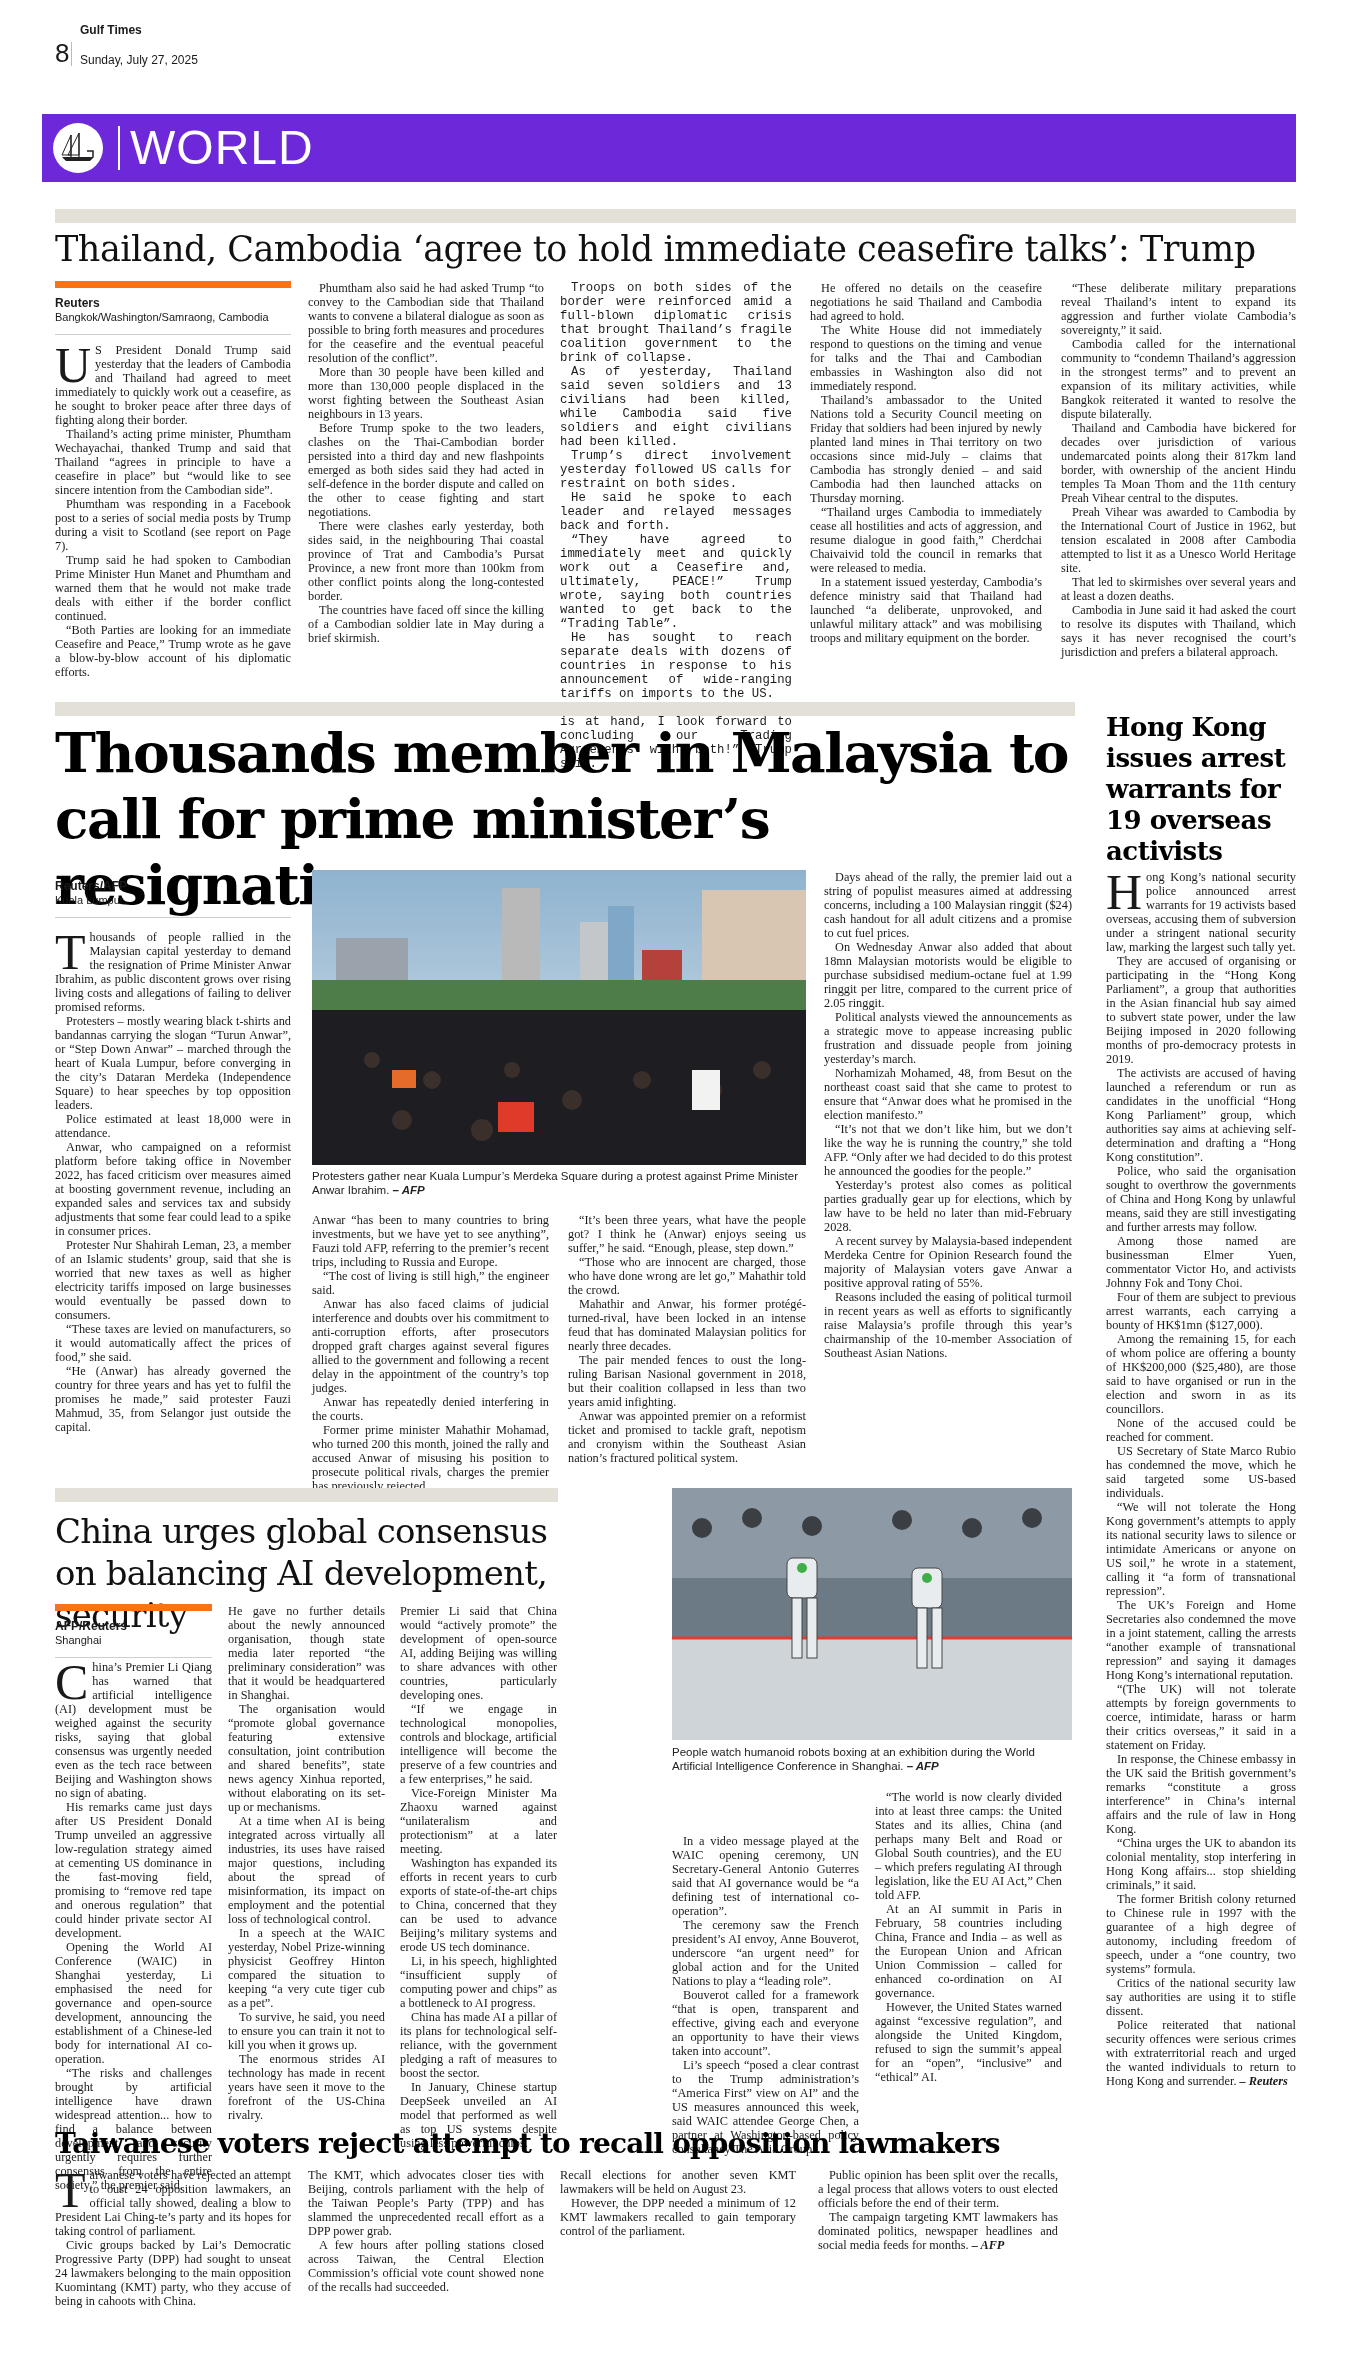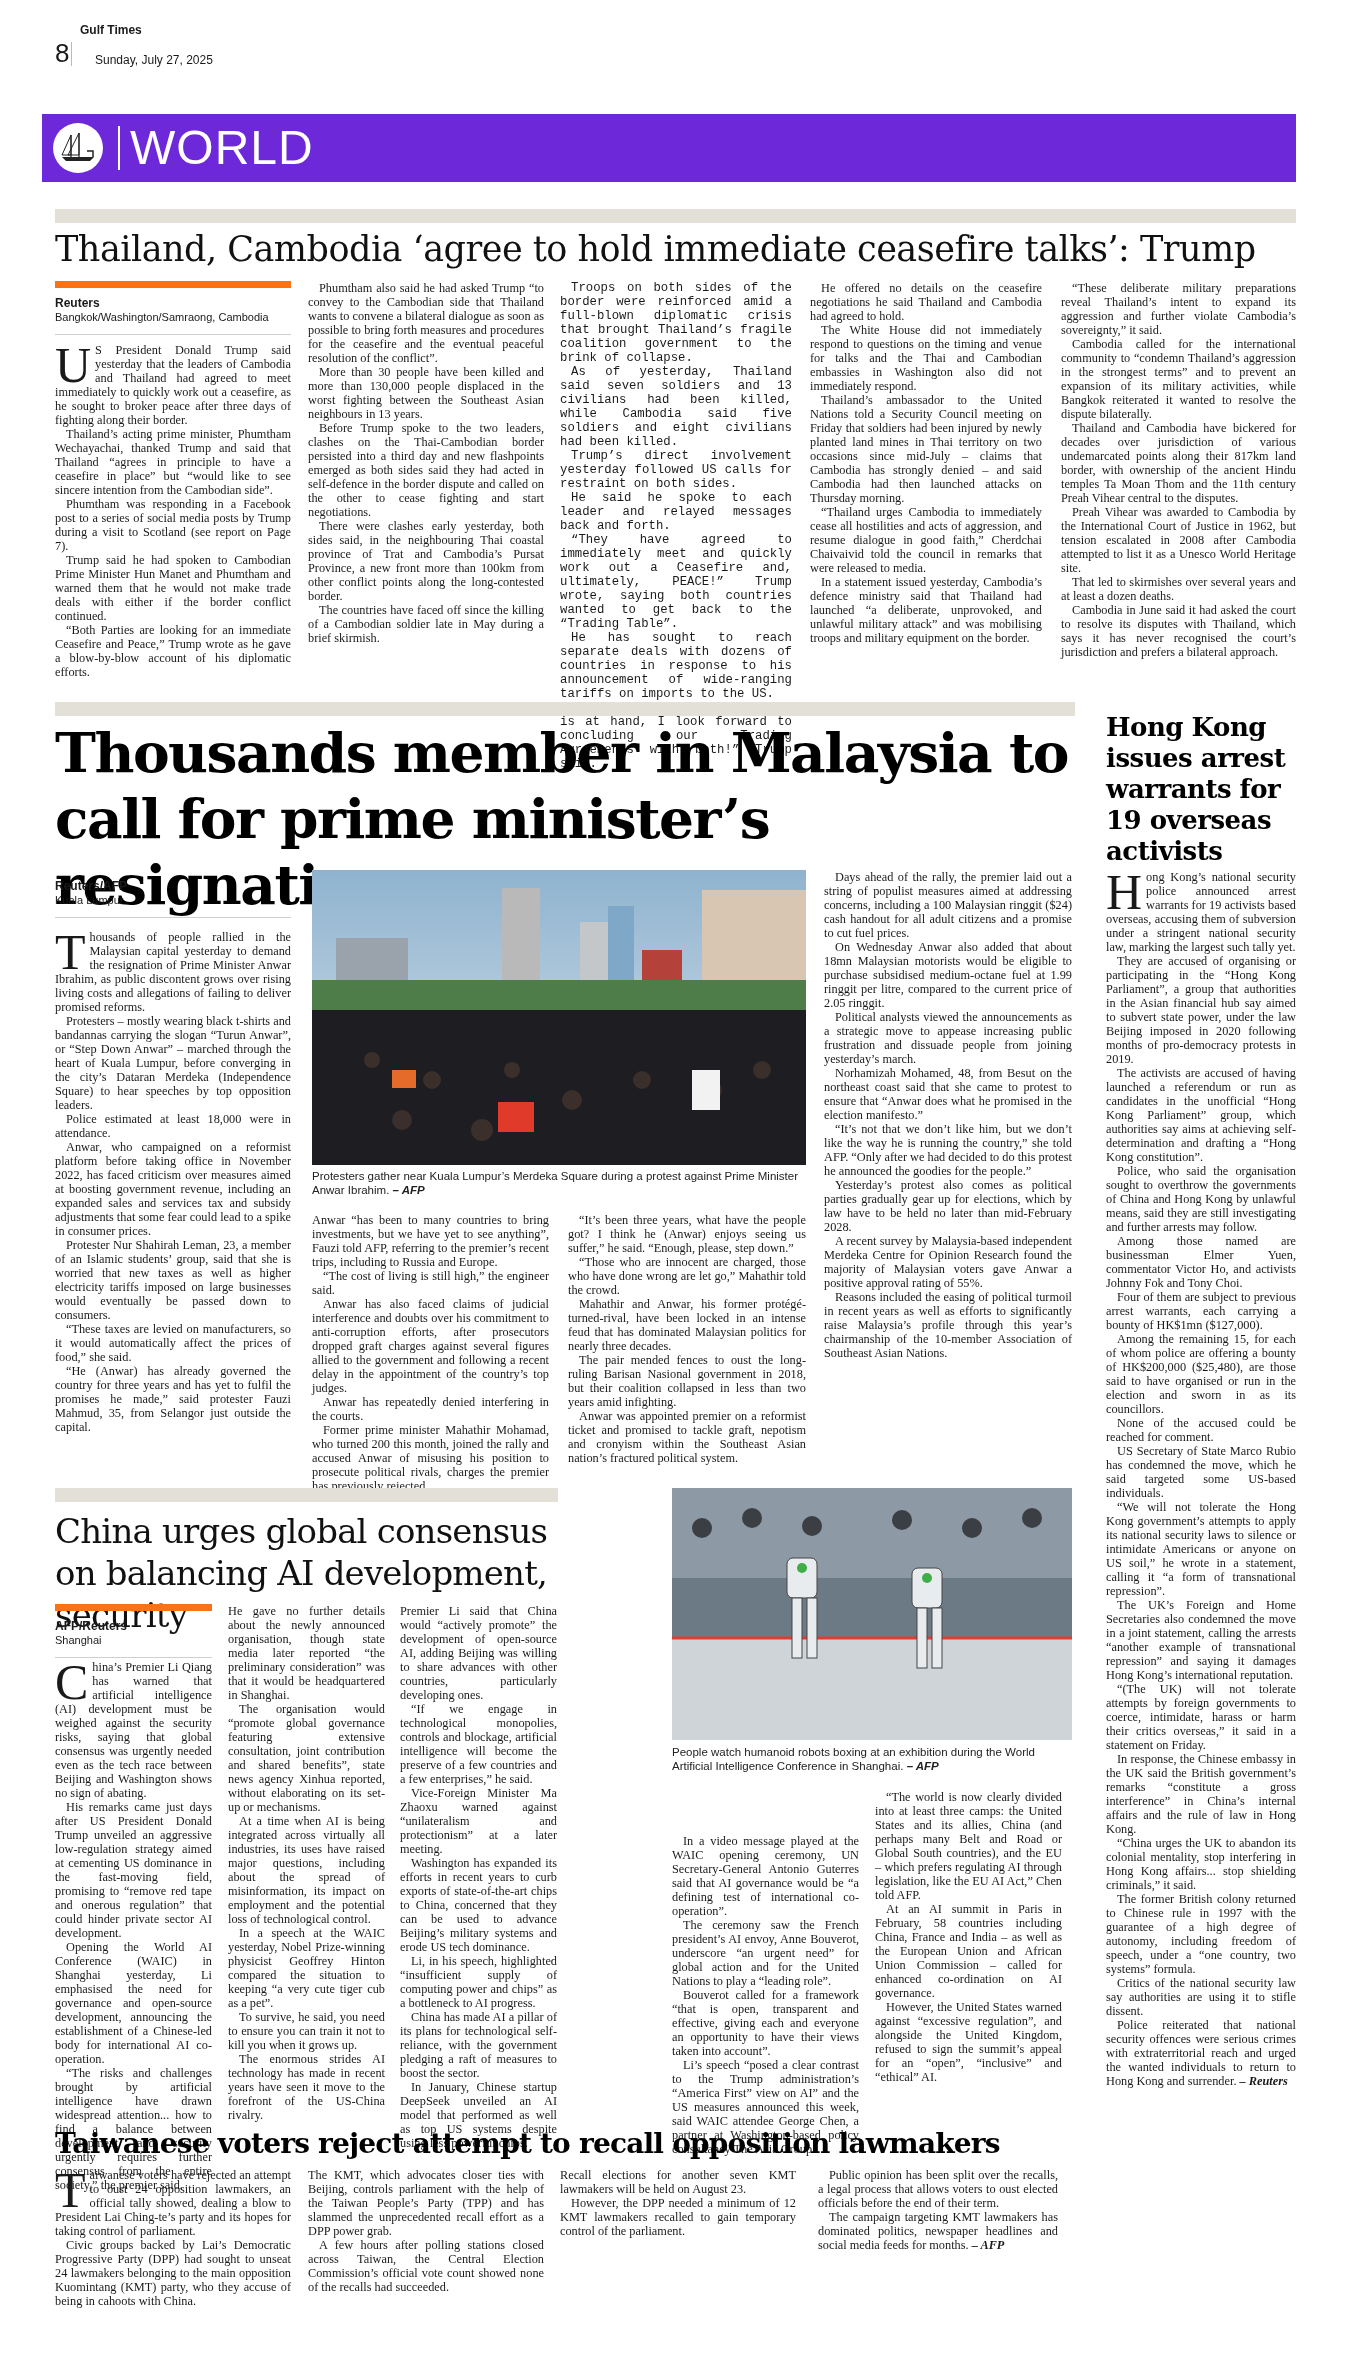--- a/index.html
+++ b/index.html
@@ -5,21 +5,21 @@
   * { box-sizing: border-box; margin: 0; padding: 0; }
   html, body { width: 1351px; height: 2365px; background: #ffffff; overflow: hidden; }
   body { position: relative; font-family: "DejaVu Serif", serif; color: #1a1a1a; }
 
   .abs { position: absolute; }
 
   
   .page-num { left: 55px; top: 40px; font-family: "Liberation Sans", sans-serif; font-size: 26px; line-height: 26px; }
   .mast-sep { left: 71px; top: 42px; width: 1px; height: 24px; background: #bbb; }
   .paper-name { left: 80px; top: 24px; font-family: "Liberation Sans", sans-serif; font-weight: bold; font-size: 12px; line-height: 13px; }
-  .paper-date { left: 95px; top: 54px; font-family: "Liberation Sans", sans-serif; font-size: 12px; line-height: 13px; }
+  .paper-date { left: 80px; top: 54px; font-family: "Liberation Sans", sans-serif; font-size: 12px; line-height: 13px; }
   .section-bar { left: 42px; top: 114px; width: 1254px; height: 68px; background: #6d28d9; }
   .logo-circle { position: absolute; left: 11px; top: 9px; width: 50px; height: 50px; border-radius: 50%; background: #fff; display: flex; align-items: center; justify-content: center; }
   .section-sep { position: absolute; left: 76px; top: 12px; width: 2px; height: 44px; background: #fff; }
   .section-title { position: absolute; left: 88px; top: 6px; color: #fff; font-family: "Liberation Sans", sans-serif; font-weight: normal; font-size: 48px; line-height: 56px; letter-spacing: 1px; }
 
   .grey-bar { height: 14px; background: #e3e1d7; }
 
   .headline-light { font-family: "DejaVu Serif", serif; font-weight: normal; color: #111; }
   .headline-heavy { font-family: "DejaVu Serif", serif; font-weight: bold; color: #000; }
 

